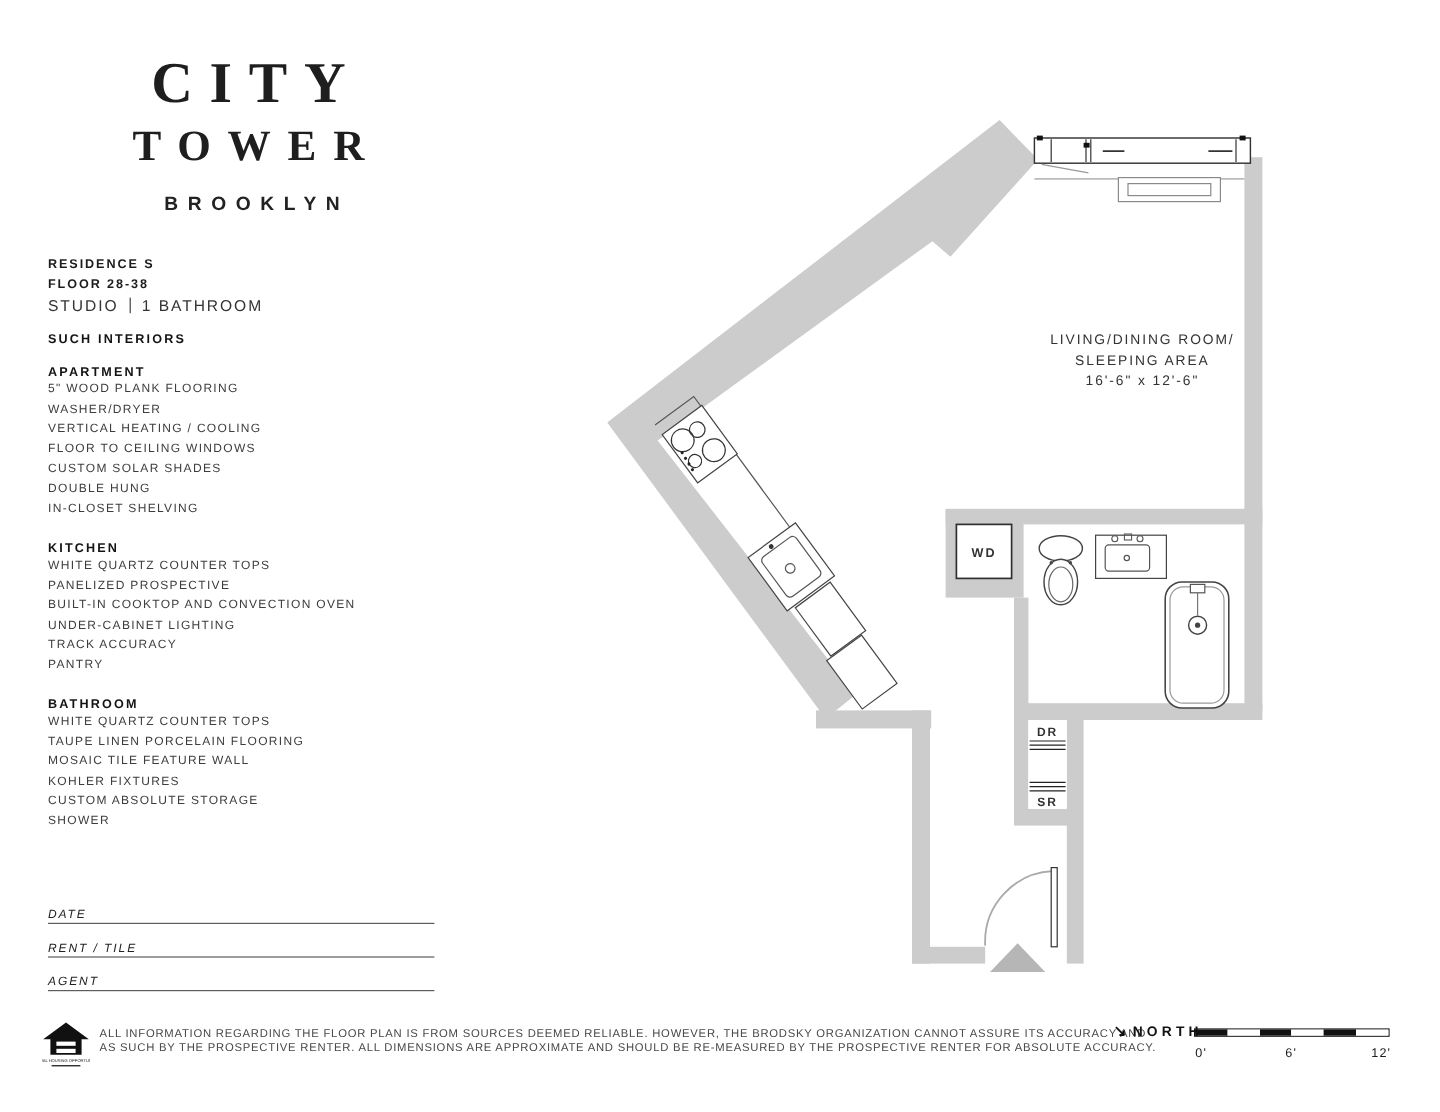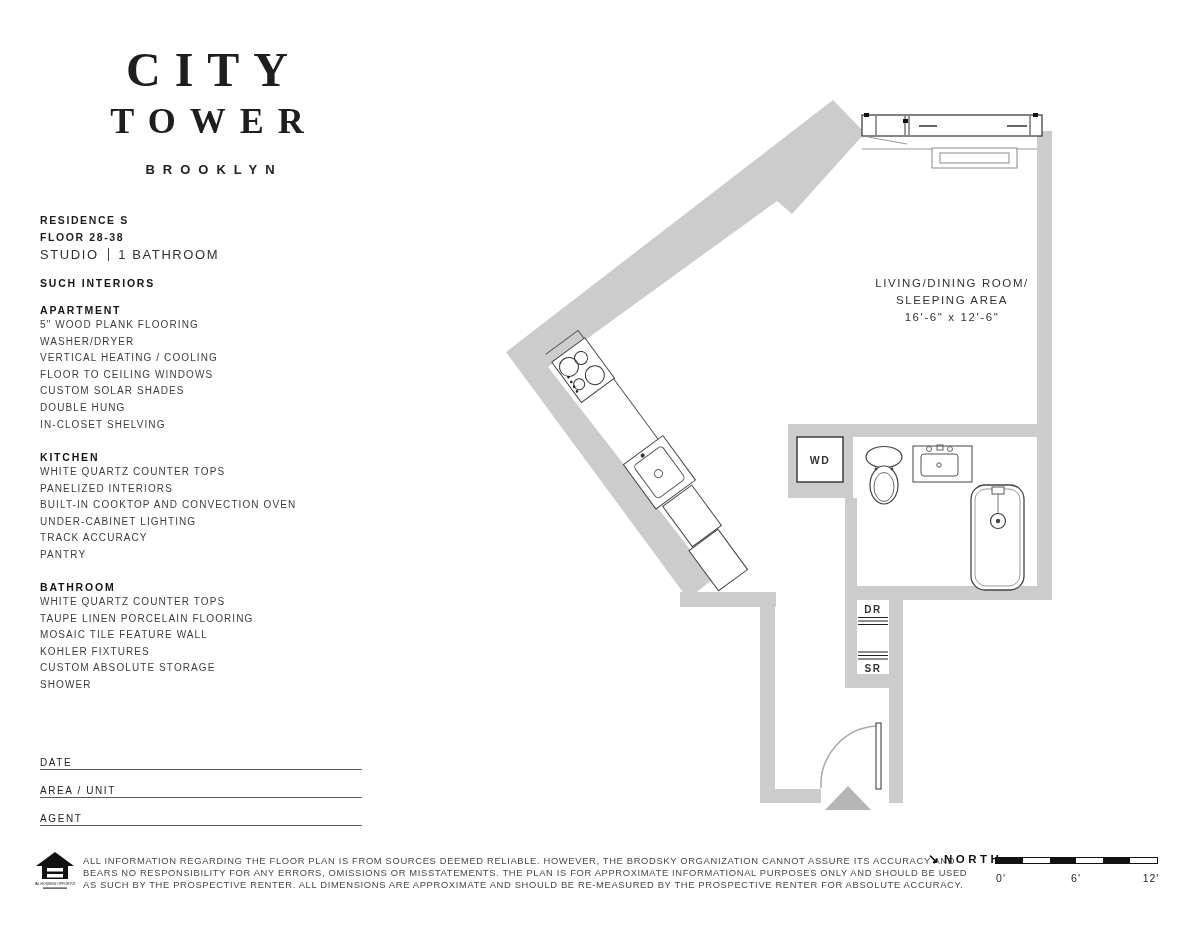--- a/index.html
+++ b/index.html
@@ -8,35 +8,35 @@
 
   
   .brand{position:absolute;left:40px;top:0;width:348px;text-align:center;}
   .brand-line1{position:absolute;top:42px;left:0;width:100%;
     font-family:"Liberation Serif", serif;font-size:48px;font-weight:600;
     letter-spacing:14px;color:var(--logo-text,#1e1e1e);white-space:nowrap;}
   .brand-line2{position:absolute;top:100px;left:0;width:100%;
     font-family:"Liberation Serif", serif;font-size:36px;font-weight:600;
     letter-spacing:14px;color:var(--logo-text,#1e1e1e);white-space:nowrap;}
   .brand-loc{position:absolute;top:162px;left:0;width:100%;
-    font-size:13px;font-weight:700;letter-spacing:8px;color:#222;}
+    font-size:16px;font-weight:700;letter-spacing:8px;color:#222;}
 
   
   .residence{position:absolute;left:40px;top:212px;}
   .res-row{font-size:10.5px;font-weight:700;letter-spacing:1.6px;color:#1d1d1d;line-height:17px;}
   .res-row3{font-size:13px;font-weight:400;letter-spacing:1.6px;color:#333;line-height:17px;}
   .vbar{display:inline-block;width:1.5px;height:13px;background:#444;margin:0 9px;vertical-align:-2px;}
 
   
   .sec-head{position:absolute;left:40px;font-size:10.5px;font-weight:700;letter-spacing:1.8px;color:#141414;}
   .item-list{position:absolute;left:40px;}
   .item-list div{font-size:10px;font-weight:400;letter-spacing:1.1px;color:#3d3d3d;line-height:16.6px;white-space:nowrap;}
 
   
-  .form-row{position:absolute;left:40px;width:322px;height:17px;border-bottom:1.5px solid #5c5c5c;}
+  .form-row{position:absolute;left:40px;width:322px;height:17px;border-bottom:1.5px solid #5c5c5c;font-style:italic;}
   .form-row span{font-size:10px;font-weight:400;letter-spacing:1.6px;color:#222;}
 
   
   .disclaimer{position:absolute;left:83px;top:855px;}
   .disclaimer div{font-size:9.4px;letter-spacing:0.65px;line-height:12.2px;color:#474747;white-space:nowrap;}
   .north{position:absolute;left:928px;top:851px;font-size:11.5px;font-weight:700;
          letter-spacing:3.5px;color:#111;white-space:nowrap;}
   .north .arrow{font-size:13px;letter-spacing:1px;margin-right:4px;}
   .scalebar{position:absolute;left:995px;top:857px;width:163px;height:7px;
             border:1px solid #111;display:flex;box-sizing:border-box;}
@@ -77,42 +77,42 @@
     <div>VERTICAL HEATING / COOLING</div>
     <div>FLOOR TO CEILING WINDOWS</div>
     <div>CUSTOM SOLAR SHADES</div>
     <div>DOUBLE HUNG</div>
     <div>IN-CLOSET SHELVING</div>
   </div>
 
   <div class="sec-head" style="top:451px">KITCHEN</div>
   <div class="item-list" style="top:464px">
     <div>WHITE QUARTZ COUNTER TOPS</div>
-    <div>PANELIZED INTERIORS</div>
+    <div>PANELIZED PROSPECTIVE</div>
     <div>BUILT-IN COOKTOP AND CONVECTION OVEN</div>
     <div>UNDER-CABINET LIGHTING</div>
     <div>TRACK ACCURACY</div>
     <div>PANTRY</div>
   </div>
 
   <div class="sec-head" style="top:581px">BATHROOM</div>
   <div class="item-list" style="top:594px">
     <div>WHITE QUARTZ COUNTER TOPS</div>
     <div>TAUPE LINEN PORCELAIN FLOORING</div>
     <div>MOSAIC TILE FEATURE WALL</div>
     <div>KOHLER FIXTURES</div>
     <div>CUSTOM ABSOLUTE STORAGE</div>
     <div>SHOWER</div>
   </div>
 
   <div class="form-row" style="top:752px">
     <span>DATE</span>
   </div>
   <div class="form-row" style="top:780px">
-    <span>AREA / UNIT</span>
+    <span>RENT / TILE</span>
   </div>
   <div class="form-row" style="top:808px">
     <span>AGENT</span>
   </div>
 
   <svg id="plan" width="612" height="762" viewBox="470 58 612 762">
 
     <polygon class="wall" points="833,100 865,133 792,214 777,201 548,367 713,579 688,599 506,352"></polygon>
     <rect class="wall" x="680" y="592" width="96" height="15"></rect>
     <rect class="wall" x="760" y="592" width="15" height="211"></rect>
@@ -225,21 +225,20 @@
   <svg width="40" height="44" style="position:absolute;left:35px;top:851px;">
     <polygon points="20,1 39,15 33,15 33,28 7,28 7,15 1,15" fill="#111"></polygon>
     <rect x="12" y="17" width="16" height="3.5" fill="#ffffff"></rect>
     <rect x="12" y="23" width="16" height="3.5" fill="#ffffff"></rect>
     <text x="20" y="34" font-size="3.4" text-anchor="middle" fill="#111" font-family="Liberation Sans, sans-serif">EQUAL HOUSING OPPORTUNITY</text>
     <rect x="8" y="36.5" width="24" height="1.2" fill="#333"></rect>
   </svg>
 
   <div class="disclaimer">
     <div>ALL INFORMATION REGARDING THE FLOOR PLAN IS FROM SOURCES DEEMED RELIABLE. HOWEVER, THE BRODSKY ORGANIZATION CANNOT ASSURE ITS ACCURACY AND</div>
-    <div>BEARS NO RESPONSIBILITY FOR ANY ERRORS, OMISSIONS OR MISSTATEMENTS. THE PLAN IS FOR APPROXIMATE INFORMATIONAL PURPOSES ONLY AND SHOULD BE USED</div>
     <div>AS SUCH BY THE PROSPECTIVE RENTER. ALL DIMENSIONS ARE APPROXIMATE AND SHOULD BE RE-MEASURED BY THE PROSPECTIVE RENTER FOR ABSOLUTE ACCURACY.</div>
   </div>
 
   <div class="north">
     <span class="arrow">↘</span><span>NORTH</span>
   </div>
   <div class="scalebar">
     <i></i>
       <i></i>
       <i></i>

